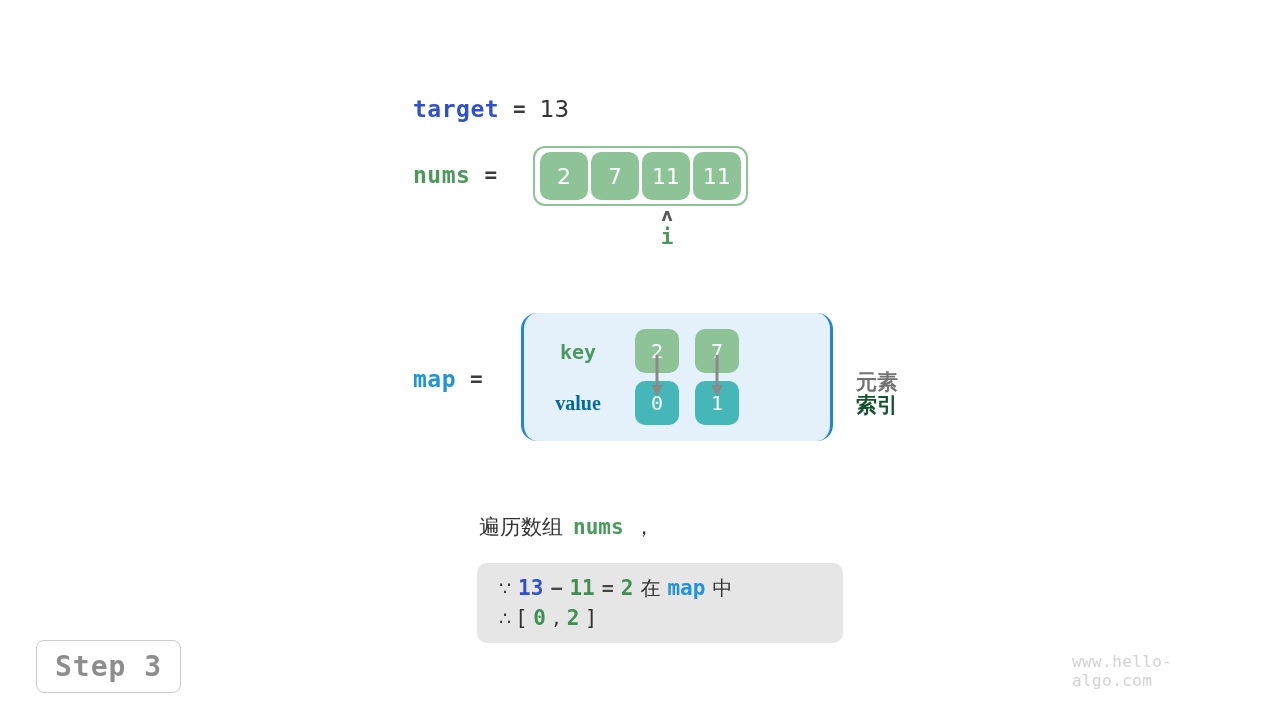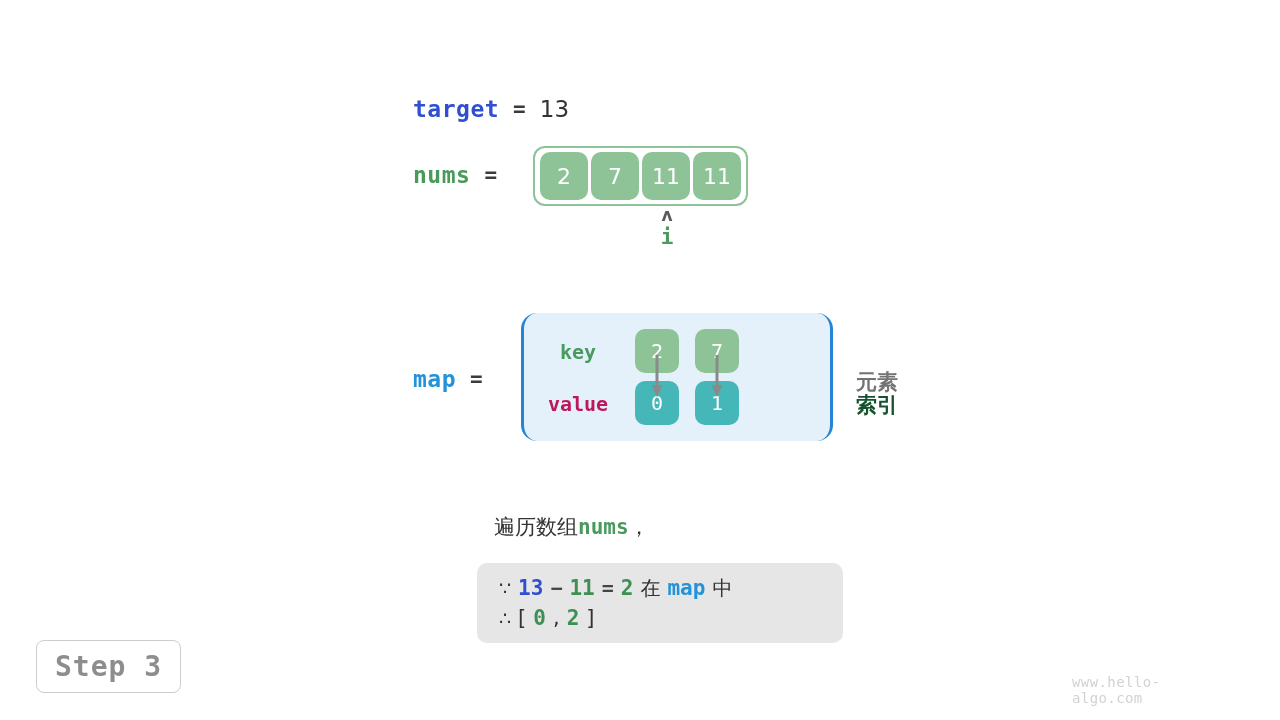--- a/index.html
+++ b/index.html
@@ -66,36 +66,36 @@
   }
   #map-box::before,#map-box::after{
     content:"";position:absolute;left:-3px;width:100%;height:18px;
     border-left:3px solid transparent;border-right:3px solid transparent;
     box-sizing:content-box;pointer-events:none;
   }
   .map-rowlabel{
     position:absolute;font-weight:bold;font-size:20px;width:90px;text-align:center;
   }
   .lbl-key{color:#4a9a5e;left:533px;top:340px;}
-  .lbl-value{color:#be185d;left:533px;top:392px;}
+  .lbl-value{color:#0369a1;left:533px;top:392px;font-family:Liberation Serif, serif;}
 
   .mcell{position:absolute;width:44px;height:44px;border-radius:10px;
     display:flex;align-items:center;justify-content:center;
     color:#ffffff;font-size:20px;font-weight:500;
     font-family:"DejaVu Sans Mono","Liberation Mono",monospace;}
 
   .arrow-svg{position:absolute;pointer-events:none;}
 
   .side-label{position:absolute;font-weight:bold;font-size:21px;
     font-family:"DejaVu Sans","Liberation Sans",sans-serif;}
   #side-yuansu{left:856px;top:340px;color:#737373;margin-top:28px;}
   #side-suoyin{left:856px;top:391px;color:#14532d;}
 
   
-  #caption-line{left:494px;top:513px;display:flex;align-items:center;}
+  #caption-line{left:479px;top:513px;display:flex;align-items:center;gap:10px;}
   .cap-cn{font-family:"DejaVu Sans","Liberation Sans",sans-serif;font-size:21px;color:#333333;}
   .cap-code{font-weight:bold;font-size:21px;color:#4a9a5e;}
   .cap-comma{font-family:"DejaVu Sans","Liberation Sans",sans-serif;font-size:21px;color:#333333;}
 
   
   #result-box{
     left:477px;top:563px;width:366px;height:80px;
     background:#e6e6e6;border-radius:10px;box-sizing:border-box;
     padding:10px 22px;
   }
@@ -111,21 +111,21 @@
   
   #step-badge{
     left:36px;top:640px;width:145px;height:53px;
     border:1.5px solid #cccccc;border-radius:8px;
     display:flex;align-items:center;justify-content:center;
     background:#ffffff;box-sizing:border-box;
   }
   #step-badge span{color:#8d8d8d;font-weight:bold;font-size:28px;letter-spacing:1px;}
 
   
-  #watermark{left:1072px;top:674px;color:#d2d2d2;font-size:14px;letter-spacing:0.4px;}
+  #watermark{left:1072px;top:652px;color:#d2d2d2;font-size:16px;letter-spacing:0.4px;}
 </style>
 </head>
 <body>
 
 <div class="stage">
 
   <div class="abs" id="target-line">
     <span class="var-name var-target">target</span>
     <span class="eq">=</span>
     <span class="plain-num">13</span>

